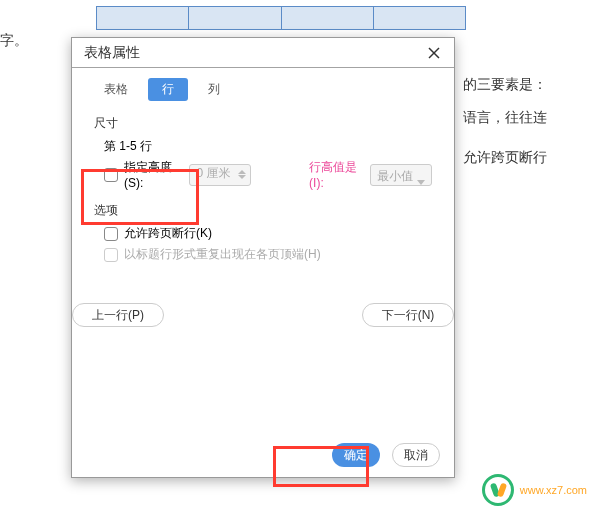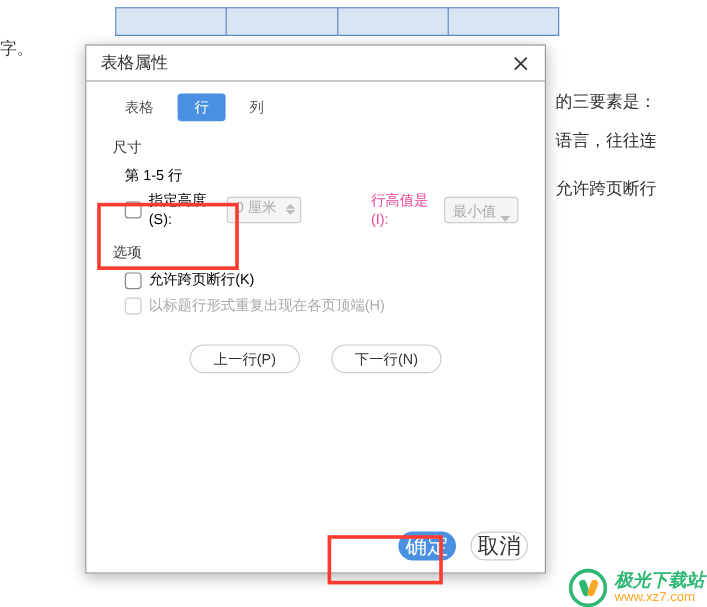--- a/index.html
+++ b/index.html
@@ -163,23 +163,23 @@
     position: absolute;
     border: 3px solid #ff3b30;
     pointer-events: none;
     top: 446px;
     left: 273px;
     width: 96px;
     height: 41px;
   }
   .btn-row {
     display: flex;
-    justify-content: center;
+    justify-content: space-between;
     gap: 26px;
-    margin-top: 12px;
+    margin-top: 28px;
   }
   .pill-btn {
     width: 92px;
     height: 24px;
     border: 1px solid #ccc;
     border-radius: 12px;
     background: #fff;
     display: flex;
     align-items: center;
     justify-content: center;
@@ -194,21 +194,21 @@
     gap: 12px;
   }
   .footer-btn {
     width: 48px;
     height: 24px;
     border-radius: 12px;
     display: flex;
     align-items: center;
     justify-content: center;
     cursor: pointer;
-    font-size: 18px;
+    font-size: 12px;
   }
   .btn-primary {
     background: #4a90e2;
     color: #fff;
   }
   .btn-default {
     background: #fff;
     border: 1px solid #ccc;
     color: #333;
   }
@@ -332,16 +332,15 @@
     <div class="footer-btn btn-default">取消</div>
   </div>
 </div>
 
 <div class="highlight-box-1"></div>
 <div class="highlight-box-2"></div>
 
 <div class="watermark">
   <div class="wm-icon"></div>
   <div class="wm-text">
-    <span class="wm-line1">极光下载站</span>
     <span class="wm-line2">www.xz7.com</span>
   </div>
 </div>
 
 </body></html>

